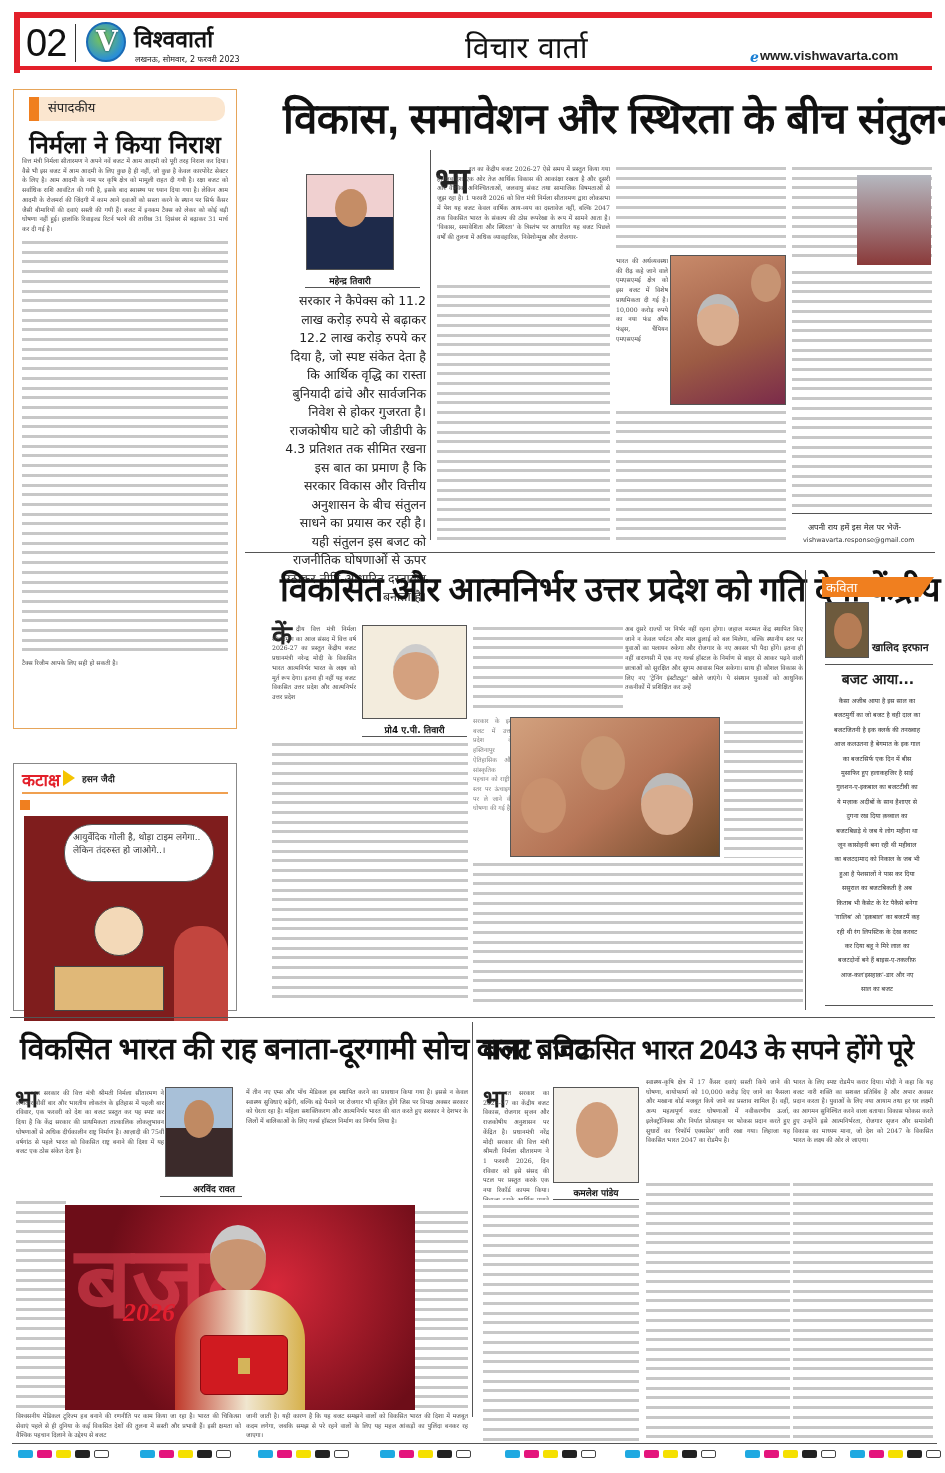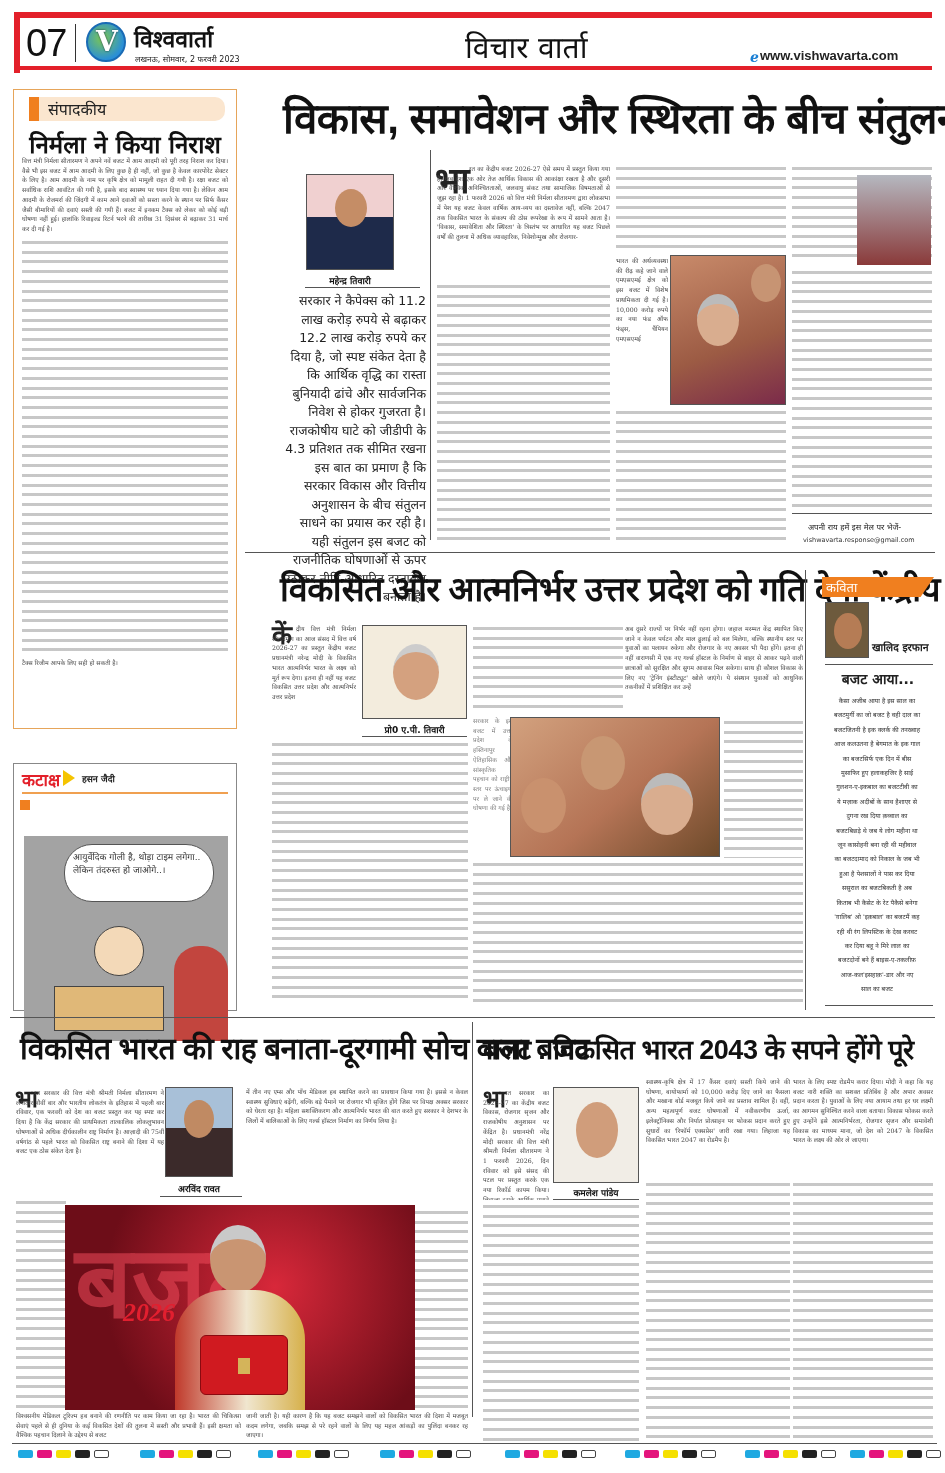--- a/index.html
+++ b/index.html
@@ -14,39 +14,39 @@
 .logo-v{left:96px;top:25px;font-family:"DejaVu Serif",serif;font-size:28px;font-weight:bold;color:#fff;text-shadow:0 0 2px #123}
 .brand{left:134px;top:22px;font-size:23px;font-weight:bold;color:#111}
 .dateline{left:135px;top:53px;font-size:8px;color:#222}
 .section-title{left:465px;top:26px;font-size:30px;color:#111}
 .web{left:760px;top:48px;font-family:"Liberation Sans",sans-serif;font-size:13px;font-weight:bold;color:#222}
 .web-ico{left:750px;top:49px;font-size:14px;color:#1a7fd4;font-weight:bold}
 
 .ed-box{left:13px;top:89px;width:224px;height:640px;border:1px solid #e6a55a}
 .ed-tag{left:29px;top:97px;width:196px;height:24px;background:#fbe6cf;border-radius:0 10px 10px 0}
 .ed-tag-bar{left:29px;top:97px;width:10px;height:24px;background:#f07f1f}
-.ed-tag-text{left:48px;top:98px;font-size:16px;color:#222}
+.ed-tag-text{left:48px;top:98px;font-size:13px;color:#222}
 .ed-title{left:20px;top:127px;width:210px;text-align:center;font-size:24px;font-weight:bold;color:#111}
 .body-text{font-family:"DejaVu Serif",serif;font-size:6.2px;line-height:9.7px;color:#444;text-align:justify;overflow:hidden}
 .lines{background:repeating-linear-gradient(to bottom,#fff 0,#fff 3px,#9a9a9a 3px,#9a9a9a 6px,#fff 6px,#fff 9.7px)}
 
 .hl{font-family:"Liberation Sans",sans-serif;font-weight:bold;color:#111;letter-spacing:-0.5px;white-space:nowrap}
 .photo{background:#caa;border:1px solid #555}
 .caption{font-size:9px;font-weight:bold;text-align:center;color:#111}
 .pull{font-size:12.5px;line-height:18.5px;text-align:right;color:#222}
 .rule{background:#555}
 .cmyk{display:flex;gap:4px;align-items:center}
 .cmyk span{display:inline-block;width:15px;height:8px;border-radius:2px}
 </style>
 </head>
 <body>
 
 <div class="abs mast-frame"></div>
 <div class="abs mast-top-redline"></div>
-<div class="abs page-no">07</div>
+<div class="abs page-no">02</div>
 <div class="abs mast-sep"></div>
 <div class="abs logo"></div>
 <div class="abs logo-v">V</div>
 <div class="abs brand">विश्ववार्ता</div>
 <div class="abs dateline">लखनऊ,   सोमवार, 2 फरवरी 2023</div>
 <div class="abs section-title">विचार वार्ता</div>
 <div class="abs web-ico">ℯ</div>
 <div class="abs web">www.vishwavarta.com</div>
 
 <div class="abs ed-box"></div>
@@ -59,21 +59,21 @@
   <div class="lines" style="height:420px;margin-top:4px;opacity:.55"></div>
   <span>टैक्स रिजीम आपके लिए सही हो सकती है।</span>
 </div>
 
 <div class="abs" style="left:13px;top:763px;width:224px;height:248px;border:1px solid #888"></div>
 <div class="abs" style="left:22px;top:768px;font-size:17px;font-weight:bold;color:#e3202a">कटाक्ष</div>
 <div class="abs" style="left:63px;top:770px;width:0;height:0;border-top:8px solid transparent;border-bottom:8px solid transparent;border-left:12px solid #f5c400"></div>
 <div class="abs" style="left:82px;top:772px;font-size:9px;font-weight:bold">हसन जैदी</div>
 <div class="abs" style="left:22px;top:792px;width:206px;height:2px;background:#f0a050"></div>
 <div class="abs" style="left:20px;top:800px;width:10px;height:10px;background:#f07f1f"></div>
-<div class="abs" style="left:24px;top:836px;width:204px;height:205px;background:#a3a3a3;overflow:hidden">
+<div class="abs" style="left:24px;top:816px;width:204px;height:205px;background:#7f1d1d;overflow:hidden">
   <div class="abs" style="left:40px;top:8px;width:150px;height:58px;background:#fff;border-radius:28px;border:1px solid #555;padding:6px 8px;font-size:9px;line-height:13px;font-family:'DejaVu Sans',sans-serif;color:#333">आयुर्वेदिक गोली है, थोड़ा टाइम लगेगा.. लेकिन तंदरुस्त हो जाओगे..।</div>
   <div class="abs" style="left:70px;top:90px;width:50px;height:50px;border-radius:50%;background:#f3d9b8;border:1px solid #444"></div>
   <div class="abs" style="left:150px;top:110px;width:54px;height:95px;background:#c2453e;border-radius:25px 25px 0 0"></div>
   <div class="abs" style="left:30px;top:150px;width:110px;height:45px;background:#e0b878;border:1px solid #444"></div>
 </div>
 
 <div class="abs hl" style="left:283px;top:88px;font-size:42px">विकास, समावेशन और स्थिरता के बीच संतुलन की तलाश</div>
 <div class="abs rule" style="left:430px;top:150px;width:1px;height:390px"></div>
 <div class="abs photo" style="left:306px;top:174px;width:88px;height:96px;background:linear-gradient(#f0d0d0 0 45%,#1e2a4a 45%)">
   <div class="abs" style="left:28px;top:14px;width:32px;height:38px;border-radius:50%;background:#c58d66"></div>
@@ -99,21 +99,21 @@
 <div class="abs" style="left:803px;top:536px;font-size:6.5px;color:#333">vishwavarta.response@gmail.com</div>
 <div class="abs rule" style="left:245px;top:552px;width:690px;height:1px"></div>
 
 <div class="abs hl" style="left:280px;top:565px;font-size:34px">विकसित और आत्मनिर्भर उत्तर प्रदेश को गति देगा केंद्रीय बजट</div>
 <div class="abs" style="left:272px;top:622px;font-size:26px;font-weight:bold;line-height:26px">कें</div>
 <div class="abs body-text" style="left:272px;top:624px;width:84px;height:115px;text-indent:24px">द्रीय वित्त मंत्री निर्मला सीतारमण का आज संसद में वित्त वर्ष 2026-27 का प्रस्तुत केंद्रीय बजट प्रधानमंत्री नरेन्द्र मोदी के विकसित भारत आत्मनिर्भर भारत के लक्ष्य को मूर्त रूप देगा। इतना ही नहीं यह बजट विकसित उत्तर प्रदेश और आत्मनिर्भर उत्तर प्रदेश</div>
 <div class="abs body-text lines" style="left:272px;top:740px;width:196px;height:265px;opacity:.55"></div>
 <div class="abs photo" style="left:362px;top:625px;width:105px;height:94px;background:#f3ecdd">
   <div class="abs" style="left:30px;top:18px;width:46px;height:56px;border-radius:50%;background:#d4a17f;border-top:8px solid #ccc"></div>
 </div>
-<div class="abs caption" style="left:362px;top:723px;width:105px">प्रो0 ए.पी. तिवारी</div>
+<div class="abs caption" style="left:362px;top:723px;width:105px">प्रो4 ए.पी. तिवारी</div>
 <div class="abs rule" style="left:362px;top:736px;width:105px;height:1px"></div>
 <div class="abs body-text lines" style="left:473px;top:624px;width:150px;height:90px;opacity:.55"></div>
 <div class="abs body-text" style="left:473px;top:716px;width:40px;height:120px;opacity:.7">सरकार के इस बजट में उत्तर प्रदेश के हस्तिनापुर ऐतिहासिक और सांस्कृतिक पहचान को राष्ट्रीय स्तर पर ऊंचाइयों पर ले जाने की घोषणा की गई है।</div>
 <div class="abs photo" style="left:510px;top:717px;width:210px;height:140px;background:linear-gradient(140deg,#d2a17e,#b57456 55%,#6e4a2a)">
   <div class="abs" style="left:10px;top:60px;width:45px;height:55px;border-radius:50%;background:#c9916e"></div>
   <div class="abs" style="left:70px;top:18px;width:44px;height:54px;border-radius:50%;background:#c89773"></div>
   <div class="abs" style="left:130px;top:55px;width:52px;height:62px;border-radius:50%;background:#d9ad8f;border-top:12px solid #bbb"></div>
 </div>
 <div class="abs body-text lines" style="left:473px;top:860px;width:330px;height:145px;opacity:.55"></div>
 <div class="abs body-text" style="left:625px;top:624px;width:178px;height:92px">अब दूसरे राज्यों पर निर्भर नहीं रहना होगा। जहाज मरम्मत केंद्र स्थापित किए जाने न केवल पर्यटन और माल ढुलाई को बल मिलेगा, बल्कि स्थानीय स्तर पर युवाओं का पलायन रुकेगा और रोजगार के नए अवसर भी पैदा होंगे। इतना ही नहीं वाराणसी में एक नए गर्ल्स हॉस्टल के निर्माण से बाहर से आकर पढ़ने वाली छात्राओं को सुरक्षित और सुगम आवास मिल सकेगा। साथ ही कौशल विकास के लिए नए 'ट्रेनिंग इंस्टीट्यूट' खोले जाएंगे। ये संस्थान युवाओं को आधुनिक तकनीकों में प्रशिक्षित कर उन्हें</div>
@@ -155,21 +155,21 @@
 
 <div class="abs rule" style="left:10px;top:1017px;width:925px;height:1px"></div>
 <div class="abs hl" style="left:20px;top:1027px;font-size:30px">विकसित भारत की राह बनाता-दूरगामी सोच वाला बजट</div>
 <div class="abs rule" style="left:472px;top:1022px;width:1px;height:395px"></div>
 <div class="abs" style="left:15px;top:1087px;font-size:24px;font-weight:bold;line-height:24px">भा</div>
 <div class="abs body-text" style="left:16px;top:1088px;width:148px;height:110px;text-indent:18px">रत सरकार की वित्त मंत्री श्रीमती निर्मला सीतारमण ने लगातार नौवीं बार और भारतीय लोकतंत्र के इतिहास में पहली बार रविवार, एक फरवरी को देश का बजट प्रस्तुत कर यह स्पष्ट कर दिया है कि केंद्र सरकार की प्राथमिकता तात्कालिक लोकलुभावन घोषणाओं से अधिक दीर्घकालीन राष्ट्र निर्माण है। आज़ादी की 75वीं वर्षगांठ से पहले भारत को विकसित राष्ट्र बनाने की दिशा में यह बजट एक ठोस संकेत देता है।</div>
 <div class="abs body-text lines" style="left:16px;top:1198px;width:50px;height:215px;opacity:.55"></div>
 <div class="abs photo" style="left:165px;top:1087px;width:68px;height:90px;background:linear-gradient(#a8c0d8 0 45%,#3b2a2a 45%)">
   <div class="abs" style="left:18px;top:12px;width:30px;height:38px;border-radius:50%;background:#c08a63"></div>
 </div>
-<div class="abs caption" style="left:165px;top:1182px;width:68px">अरविंद रावत</div>
+<div class="abs caption" style="left:180px;top:1182px;width:68px">अरविंद रावत</div>
 <div class="abs rule" style="left:160px;top:1196px;width:82px;height:1px"></div>
 <div class="abs body-text" style="left:246px;top:1087px;width:222px;height:118px">में तीन नए एम्स और पाँच मेडिकल हब स्थापित करने का प्रावधान किया गया है। इससे न केवल स्वास्थ्य सुविधाएं बढ़ेंगी, बल्कि बड़े पैमाने पर रोजगार भी सृजित होंगे जिस पर विपक्ष अक्सर सरकार को घेरता रहा है। महिला सशक्तिकरण और आत्मनिर्भर भारत की बात करते हुए सरकार ने देशभर के जिलों में बालिकाओं के लिए गर्ल्स हॉस्टल निर्माण का निर्णय लिया है।</div>
 <div class="abs" style="left:65px;top:1205px;width:350px;height:205px;background:radial-gradient(circle at 60% 40%,#d8283a,#6d0d18 70%);overflow:hidden">
   <div class="abs" style="left:10px;top:5px;font-size:100px;font-weight:bold;color:#ef4a5a;opacity:.55">बजट</div>
   <div class="abs" style="left:58px;top:93px;font-family:Liberation Serif, serif;font-size:26px;font-weight:bold;font-style:italic;color:#e21f2f">2026</div>
   <div class="abs" style="left:145px;top:20px;width:56px;height:68px;border-radius:50%;background:#c99572;border-top:14px solid #c9c9c9"></div>
   <div class="abs" style="left:110px;top:85px;width:130px;height:120px;background:linear-gradient(90deg,#c0392b,#f0e6cf 55%,#d6b04a);border-radius:50px 50px 0 0"></div>
   <div class="abs" style="left:135px;top:130px;width:88px;height:60px;background:#d01a20;border-radius:6px;border:1px solid #8a0a10"></div>
   <div class="abs" style="left:173px;top:153px;width:12px;height:16px;background:#d4b45a"></div>
 </div>

